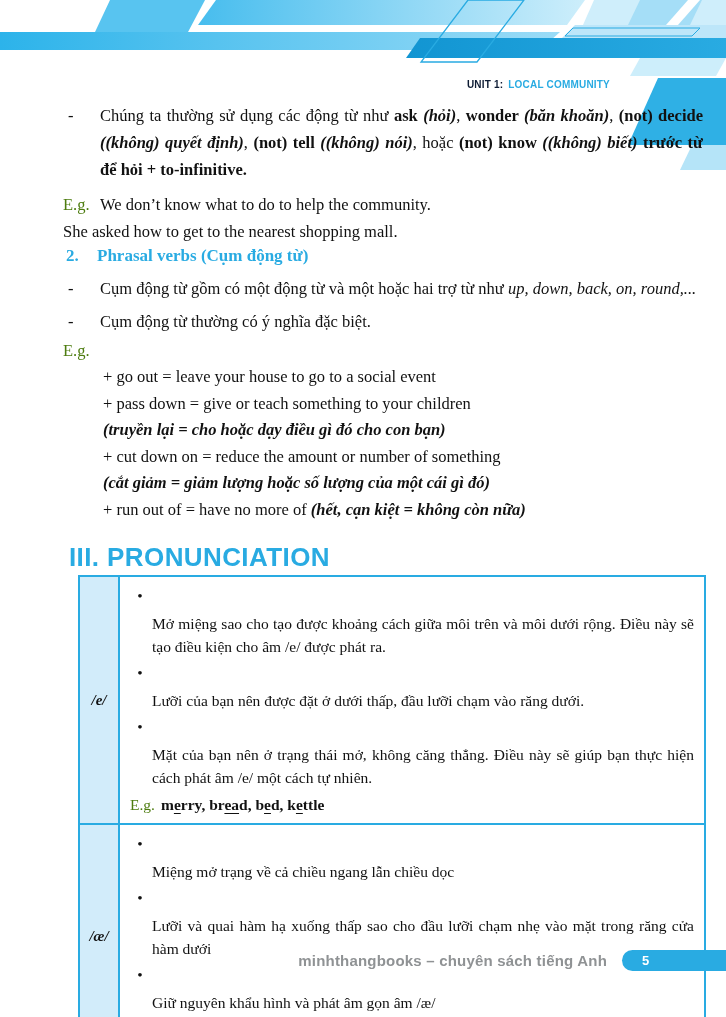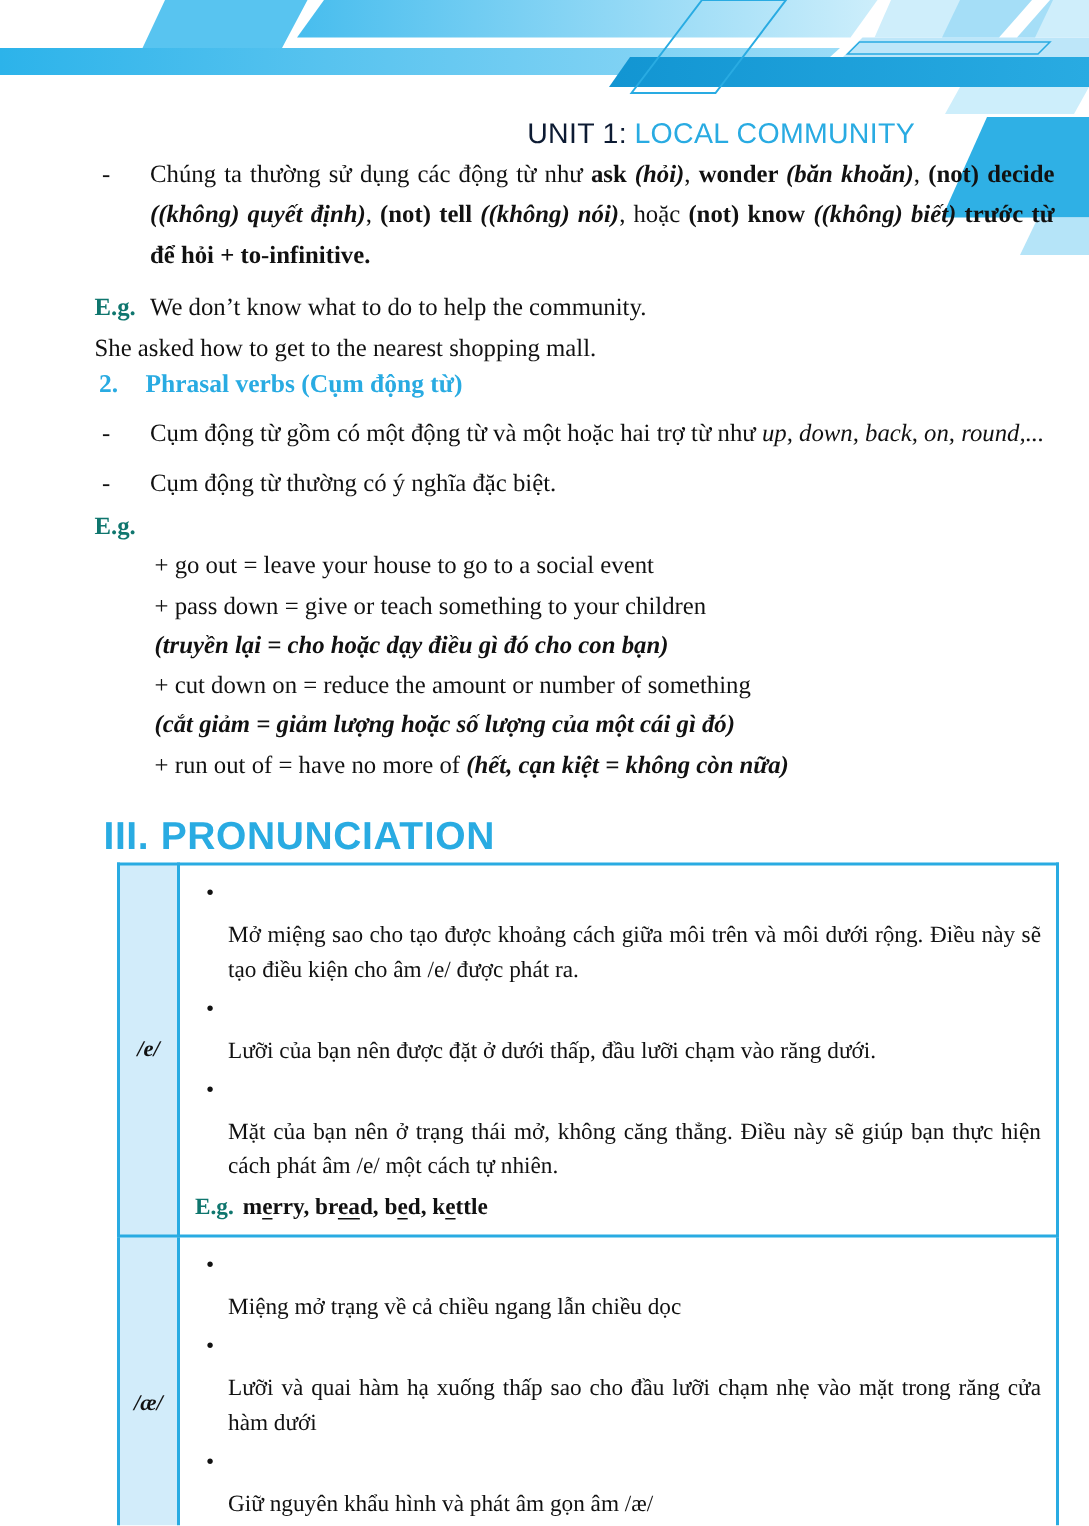--- a/index.html
+++ b/index.html
@@ -1,36 +1,36 @@
 <!DOCTYPE html>
 <html><head>
 <meta charset="utf-8">
 <style>
   html,body{margin:0;padding:0;background:#ffffff;}
   .page{position:relative;width:726px;height:1017px;background:#fff;overflow:hidden;
         font-family:"Liberation Serif",serif;color:#111;}
   .header-art{position:absolute;top:0;left:0;pointer-events:none;}
 
   .unit-line{position:absolute;top:79px;right:116px;
-    font-family:"Liberation Sans",sans-serif;font-weight:normal;font-size:19px;letter-spacing:.2px;white-space:nowrap;}
+    font-family:"Liberation Sans",sans-serif;font-weight:bold;font-size:10px;letter-spacing:.2px;white-space:nowrap;}
   .unit-label{color:#0d1b33;}
   .unit-title{color:#29abe2;margin-left:5px;}
 
   .content{position:absolute;top:102px;left:63px;width:640px;font-size:16.5px;line-height:27px;}
   .content p{margin:0;}
 
   .dash-item{display:flex;}
   .dash-item .marker{width:37px;flex:none;padding-left:5px;box-sizing:border-box;}
   .dash-item p{flex:1;text-align:justify;}
 
   .b{font-weight:bold;}
   .i{font-style:italic;}
   .u{text-decoration:underline;text-underline-offset:3px;}
 
-  .eg-cy{color:#0f766e;font-weight:bold;}
+  .eg-cy{color:#4d7c0f;font-weight:normal;}
   .eg-block{display:flex;}
   .eg-block .eg-cy{width:37px;flex:none;}
   .eg-second{margin-left:41px;}
 
   .mb8{margin-bottom:8px;} .mb10{margin-bottom:10px;} .mb6{margin-bottom:6px;}
   .mb2{margin-bottom:2px;}
 
   .section-head{display:flex;color:#29abe2;font-weight:bold;font-size:17px;line-height:22px;margin-bottom:8px;}
   .section-head .num{width:34px;flex:none;padding-left:3px;box-sizing:border-box;}
 
@@ -178,14 +178,18 @@
           <div class="eg-row">
             <span class="eg-cy">E.g.</span><span class="eg-words"><span>b</span><span class="u">a</span><span>mboo, gr</span><span class="u">an</span><span>dmother, m</span><span class="u">an</span><span>, s</span><span class="u">a</span><span>d</span></span>
           </div>
         </td>
       </tr>
     </tbody>
       </table>
 
   </div>
 
+  <div class="footer">
+    <span class="footer-text">minhthangbooks – chuyên sách tiếng Anh</span>
+    <span class="page-badge"><span>5</span></span>
+  </div>
 
 </div>
 
 </body></html>

